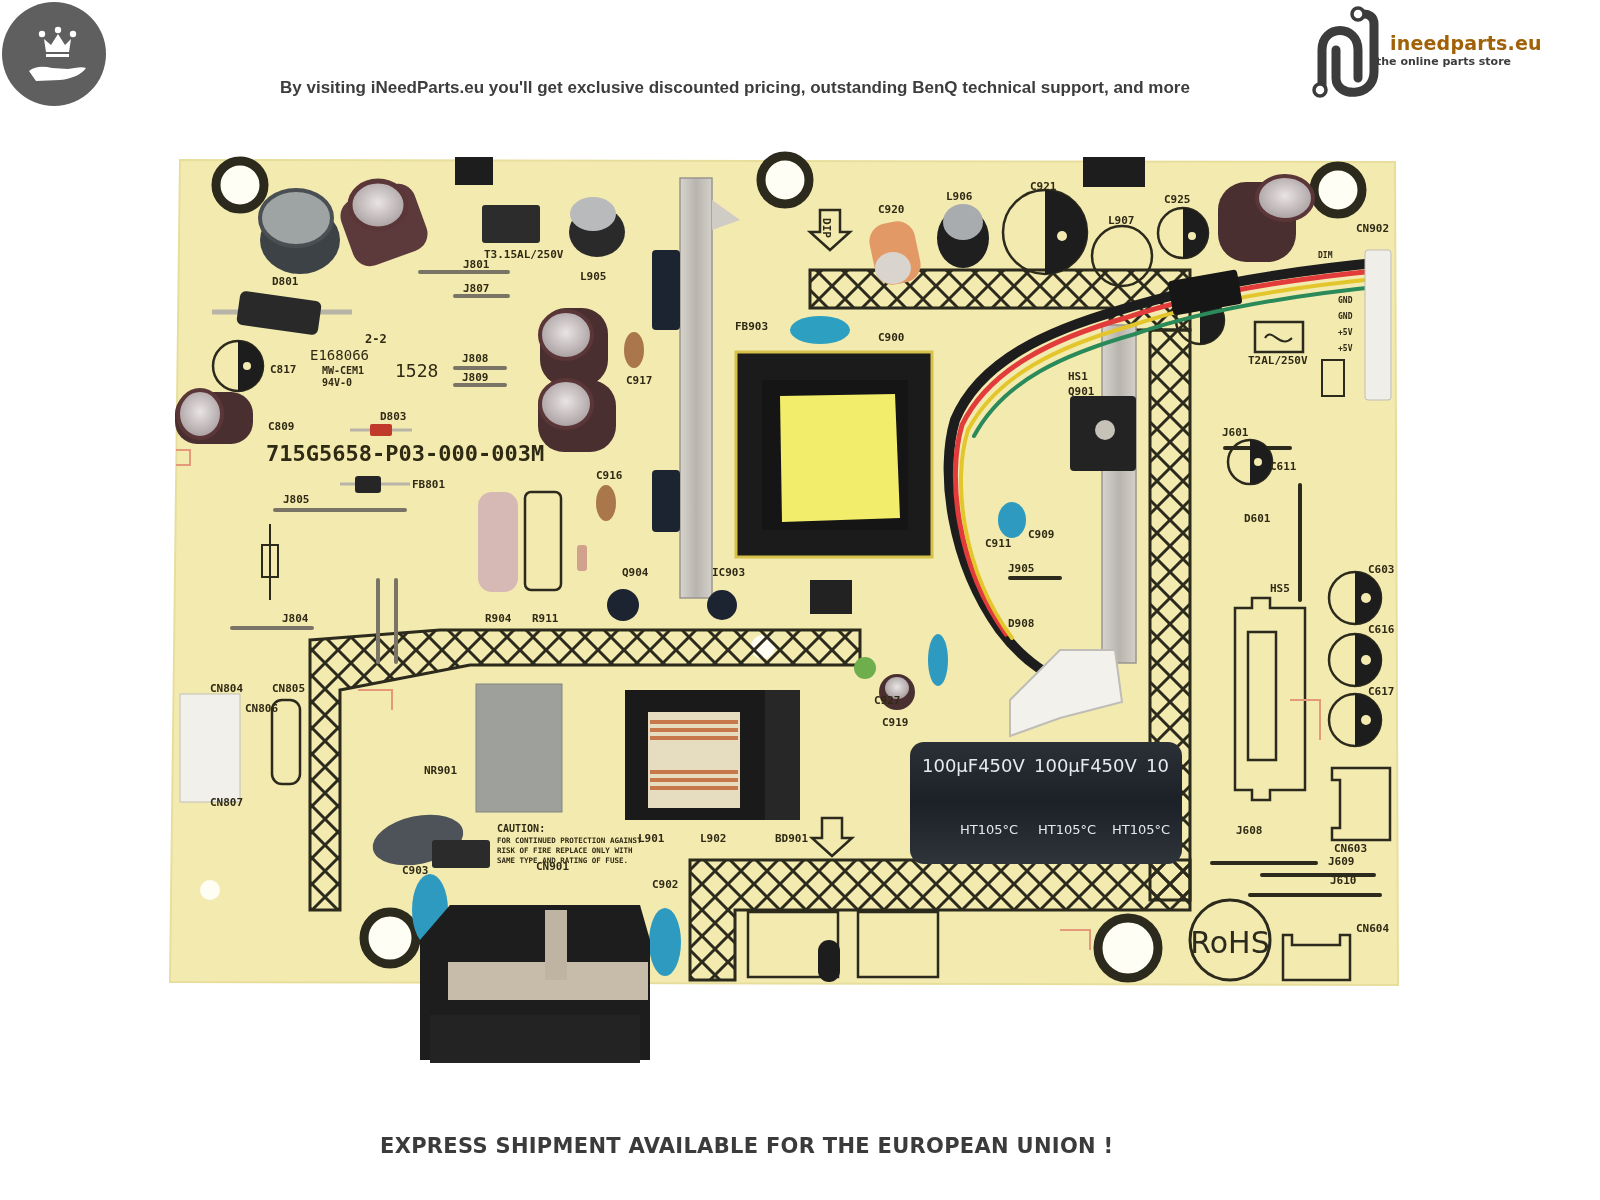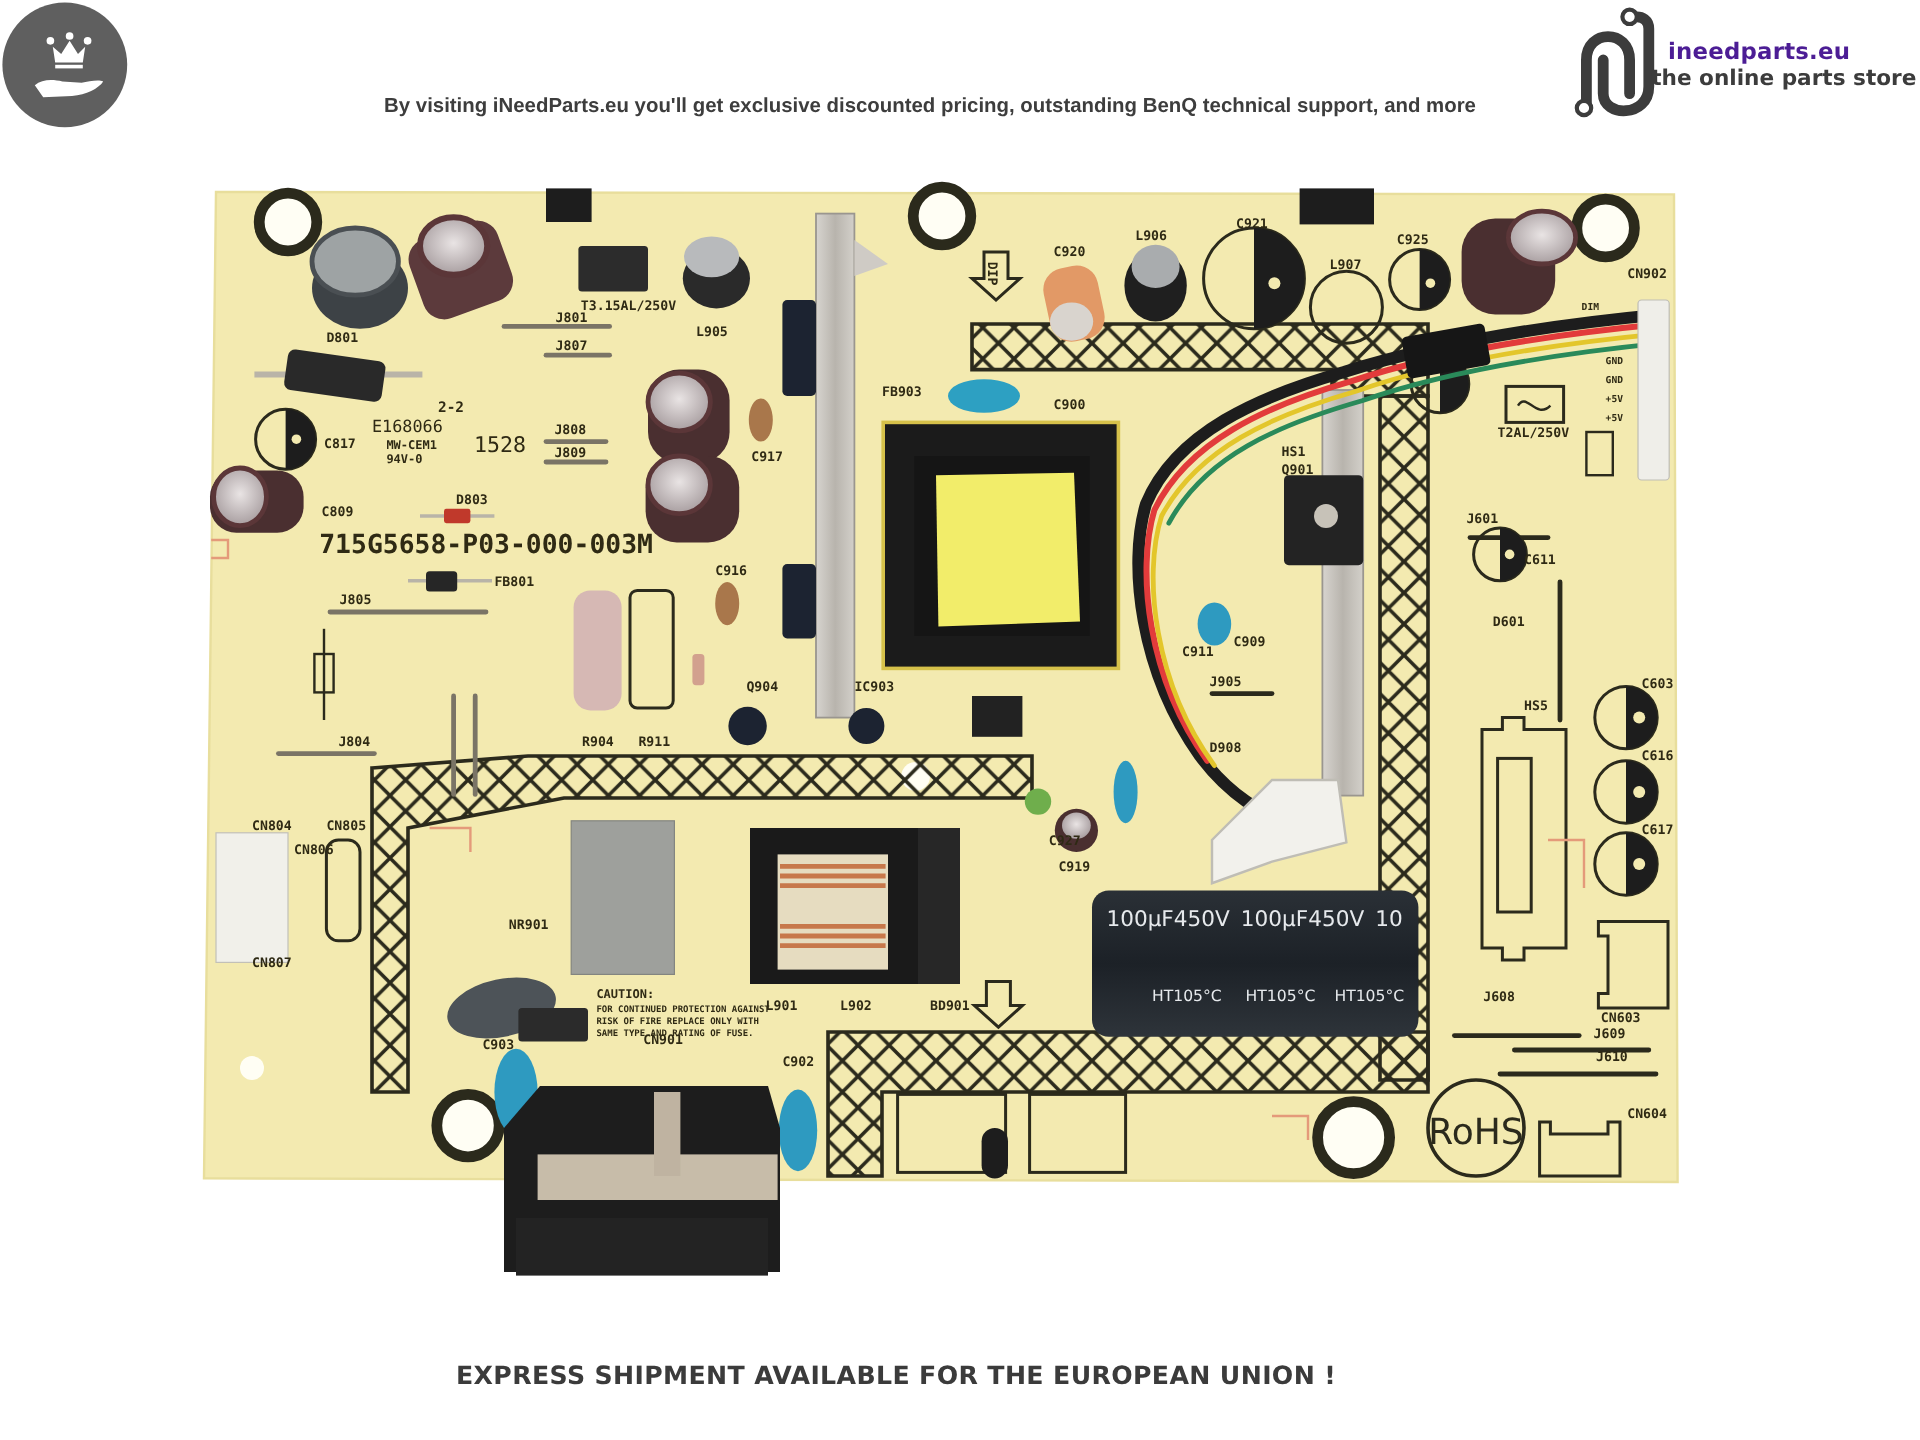--- a/index.html
+++ b/index.html
@@ -1,22 +1,22 @@
 <!DOCTYPE html>
 <html><head>
 <meta charset="utf-8">
 <style>
   html,body{margin:0;padding:0;background:#ffffff;}
   body{width:1600px;height:1200px;position:relative;overflow:hidden;font-family:"DejaVu Sans",sans-serif;}
   .badge{position:absolute;left:2px;top:2px;width:104px;height:104px;border-radius:50%;background:#5f5f5f;}
   .badge svg{position:absolute;left:0;top:0;}
   .logo{position:absolute;left:1308px;top:2px;width:260px;height:100px;}
-  .logo-name{position:absolute;left:82px;top:30px;font-family:"DejaVu Sans",sans-serif;font-weight:bold;font-size:19px;color:#4c1d95;letter-spacing:0.2px;white-space:nowrap;}
-  .logo-tag{position:absolute;left:68px;top:53px;font-family:"DejaVu Sans",sans-serif;font-weight:bold;font-size:18px;color:#3c3c3c;white-space:nowrap;}
-  .tagline{position:absolute;left:280px;top:78px;width:990px;text-align:center;font-family:"Liberation Sans",sans-serif;font-weight:bold;font-size:17px;color:#3d3d3d;white-space:nowrap;}
+  .logo-name{position:absolute;left:82px;top:30px;font-family:"DejaVu Sans",sans-serif;font-weight:bold;font-size:19px;color:#a16207;letter-spacing:0.2px;white-space:nowrap;}
+  .logo-tag{position:absolute;left:68px;top:53px;font-family:"DejaVu Sans",sans-serif;font-weight:bold;font-size:11px;color:#3c3c3c;white-space:nowrap;}
+  .tagline{position:absolute;left:280px;top:78px;width:990px;font-family:"Liberation Sans",sans-serif;font-weight:bold;font-size:17px;color:#3d3d3d;white-space:nowrap;}
   .footer{position:absolute;left:380px;top:1134px;width:860px;font-family:"DejaVu Sans",sans-serif;font-weight:bold;font-size:21px;color:#3b3b3b;letter-spacing:0.3px;white-space:nowrap;}
   .board{position:absolute;left:0;top:0;width:1600px;height:1200px;}
   .lbl{font-family:"DejaVu Sans Mono",monospace;font-weight:bold;fill:#2f2a14;}
 </style>
 </head>
 <body>
 
 <div class="badge">
   <svg width="104" height="104" viewBox="0 0 104 104">
     <circle cx="40" cy="32" r="3.2" fill="#fff"></circle>

